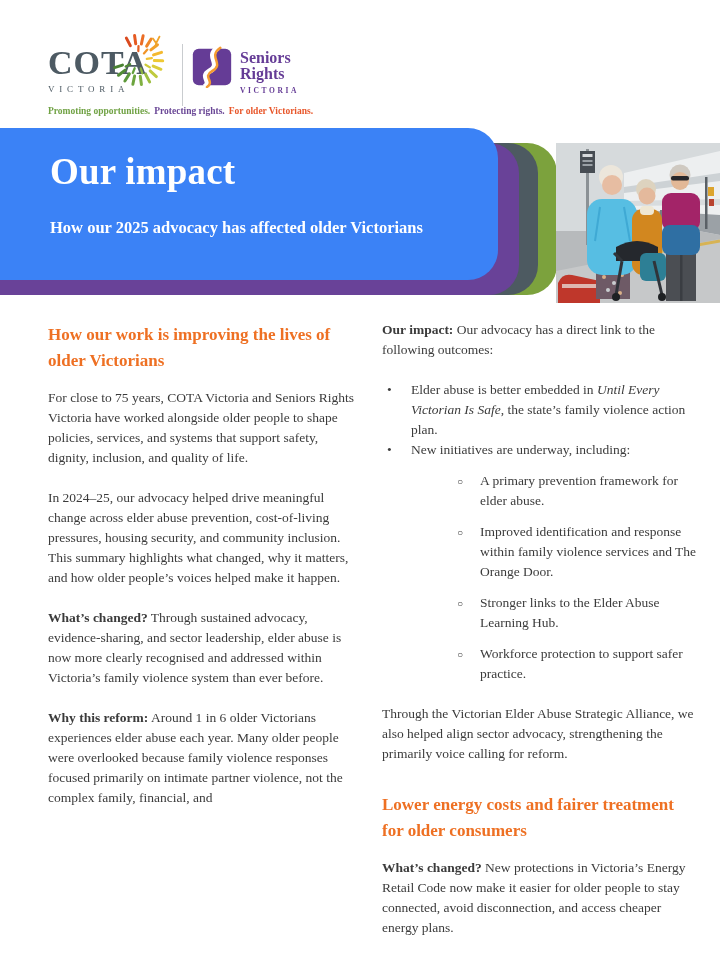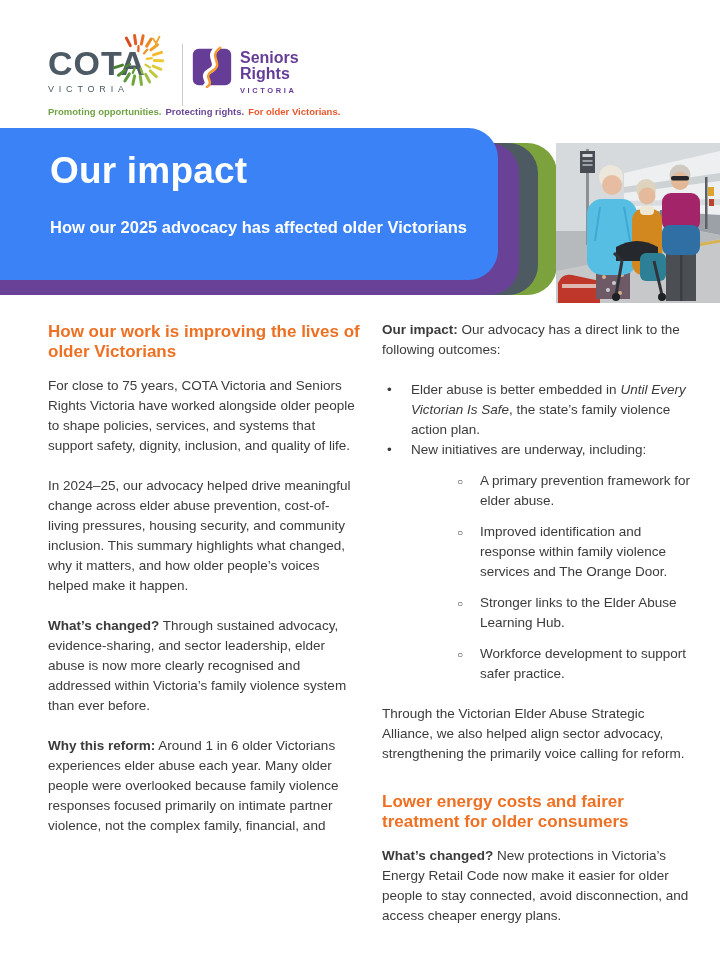--- a/index.html
+++ b/index.html
@@ -2,21 +2,21 @@
 <html><head>
 <meta charset="utf-8">
 <style>
   * { box-sizing: border-box; margin: 0; padding: 0; }
   html,body { background:#ffffff; }
   .page {
     position: relative;
     width: 720px; height: 980px;
     background: #ffffff;
     overflow: hidden;
-    font-family: Liberation Sans, sans-serif;
+    font-family: Liberation Serif, serif;
     color: #3b3b3b;
   }
 
   
   .cota-block { position:absolute; left:48px; top:46px; }
   .cota-word { font-size:34px; font-weight:600; color:#4d5a63; letter-spacing:1px; line-height:34px; }
   .cota-region { font-size:9px; font-weight:500; color:#4d5a63; letter-spacing:4.8px; margin-top:4px; }
   .swirl { position:absolute; left:110px; top:32px; width:56px; height:56px; }
   .logo-divider { position:absolute; left:182px; top:44px; width:1px; height:62px; background:#c9cccf; }
   .srv-emblem { position:absolute; left:192px; top:46px; width:40px; height:42px; }
@@ -37,21 +37,21 @@
   .banner-main   { position:absolute; top:128px; left:0; width:498px; height:152px; background:#3b82f6; border-radius:0 30px 30px 0; }
   .banner-title { position:absolute; left:50px; top:22px; color:#ffffff; font-size:37px; font-weight:700; letter-spacing:0.2px; }
   .banner-sub   { position:absolute; left:50px; top:90px; color:#ffffff; font-size:16.5px; font-weight:700; }
   .hero-photo { position:absolute; left:556px; top:143px; width:164px; height:160px; overflow:hidden; }
 
   
   .main { position:absolute; left:48px; top:320px; display:flex; gap:22px; }
   .col-left  { width:312px; }
   .col-right { width:316px; }
   .main p { font-size:13.5px; line-height:20px; margin:0 0 20px; }
-  .main h2 { color:#ee7023; font-size:17px; line-height:20px; font-weight:700; margin:28px 0 14px; }
+  .main h2 { color:#ee7023; font-size:17px; line-height:26px; font-weight:700; margin:28px 0 14px; }
   .main h2.first { margin-top:2px; }
   .lead { font-weight:700; }
   .it { font-style:italic; }
 
   ul.bullets { list-style:none; margin:0 0 20px; font-size:13.5px; line-height:20px; }
   ul.bullets > li { position:relative; padding-left:29px; }
   ul.bullets > li::before { content:"\2022"; position:absolute; left:5px; top:0; }
   ul.subbullets { list-style:none; margin:0 0 0 26px; }
   ul.subbullets > li { position:relative; padding-left:43px;margin-top:11px; }
   ul.subbullets > li::before { content:"\25CB"; position:absolute; left:20px; top:1px; font-size:10px; }
@@ -185,21 +185,21 @@
     <div class="col-right">
       <p><span class="lead">Our impact:</span><span> Our advocacy has a direct link to the following outcomes:</span></p>
 
       <ul class="bullets">
         <li><span>Elder abuse is better embedded in </span><span class="it">Until Every Victorian Is Safe</span><span>, the state’s family violence action plan.</span></li>
         <li><span>New initiatives are underway, including:</span>
           <ul class="subbullets">
             <li>A primary prevention framework for elder abuse.</li>
             <li>Improved identification and response within family violence services and The Orange Door.</li>
             <li>Stronger links to the Elder Abuse Learning Hub.</li>
-            <li>Workforce development to support safer practice.</li>
+            <li>Workforce protection to support safer practice.</li>
           </ul>
         </li>
       </ul>
 
       <p>Through the Victorian Elder Abuse Strategic Alliance, we also helped align sector advocacy, strengthening the primarily voice calling for reform.</p>
       <h2>Lower energy costs and fairer treatment for older consumers</h2>
       <p><span class="lead">What’s changed?</span><span> New protections in Victoria’s Energy Retail Code now make it easier for older people to stay connected, avoid disconnection, and access cheaper energy plans.</span></p>
     </div>
 
   </div>

